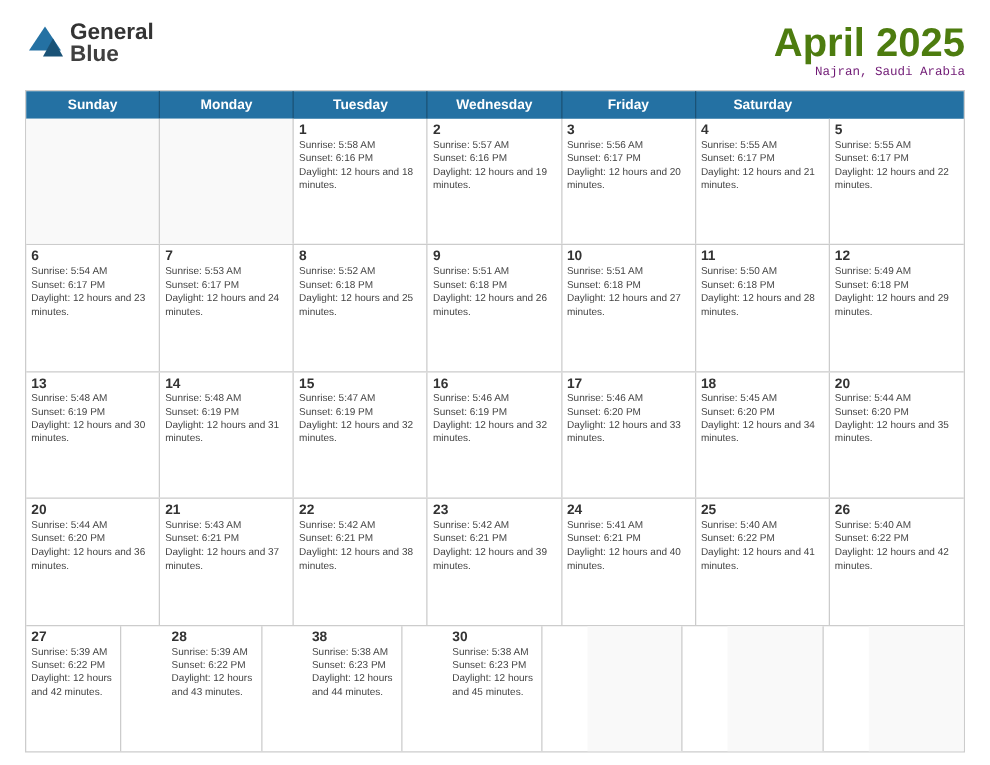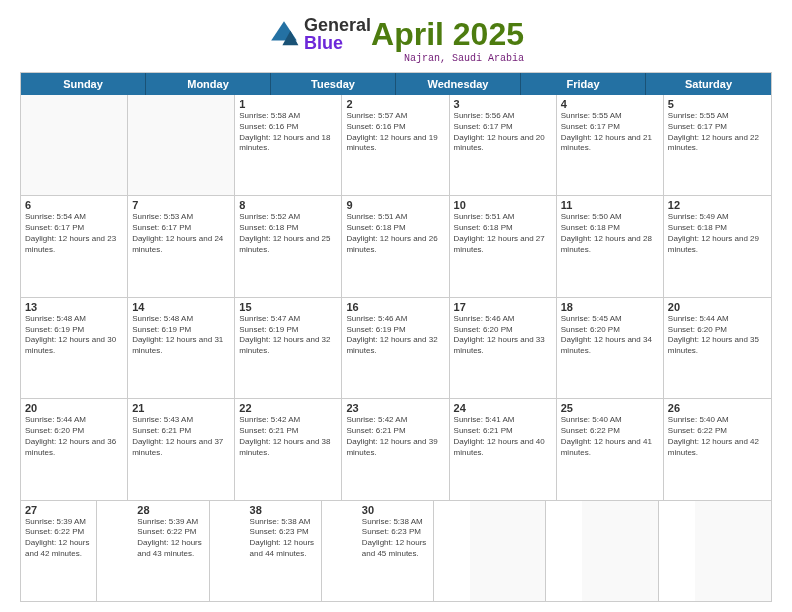--- a/index.html
+++ b/index.html
@@ -12,42 +12,42 @@
     }
     .page {
       width: 792px;
       height: 612px;
       padding: 16px 20px 10px 20px;
       display: flex;
       flex-direction: column;
     }
     .header {
       display: flex;
-      justify-content: center;
+      justify-content: space-between;
       align-items: flex-start;
       margin-bottom: 8px;
     }
     .logo {
       display: flex;
       align-items: center;
     }
     .logo-text {
       display: flex;
       flex-direction: column;
       line-height: 1;
     }
     .logo-general {
       font-size: 18px;
       font-weight: bold;
       color: #333;
     }
     .logo-blue {
       font-size: 18px;
       font-weight: bold;
-      color: #6d28d9;
+      color: #404040;
     }
     .logo-icon {
       width: 32px;
       height: 32px;
       margin-right: 4px;
     }
     .title-block {
       text-align: right;
     }
     .title-month {
@@ -61,21 +61,21 @@
       font-family: Liberation Mono, monospace;
     }
     .calendar {
       flex: 1;
       display: flex;
       flex-direction: column;
       border: 1px solid #ccc;
     }
     .cal-header {
       display: grid;
-      grid-template-columns: repeat(6, 1fr);
+      grid-template-columns: repeat(7, 1fr);
       background: #2471a3;
     }
     .cal-header-cell {
       color: #fff;
       font-size: 11px;
       font-weight: bold;
       text-align: center;
       padding: 5px 2px;
       border-right: 1px solid #1a5276;
     }

